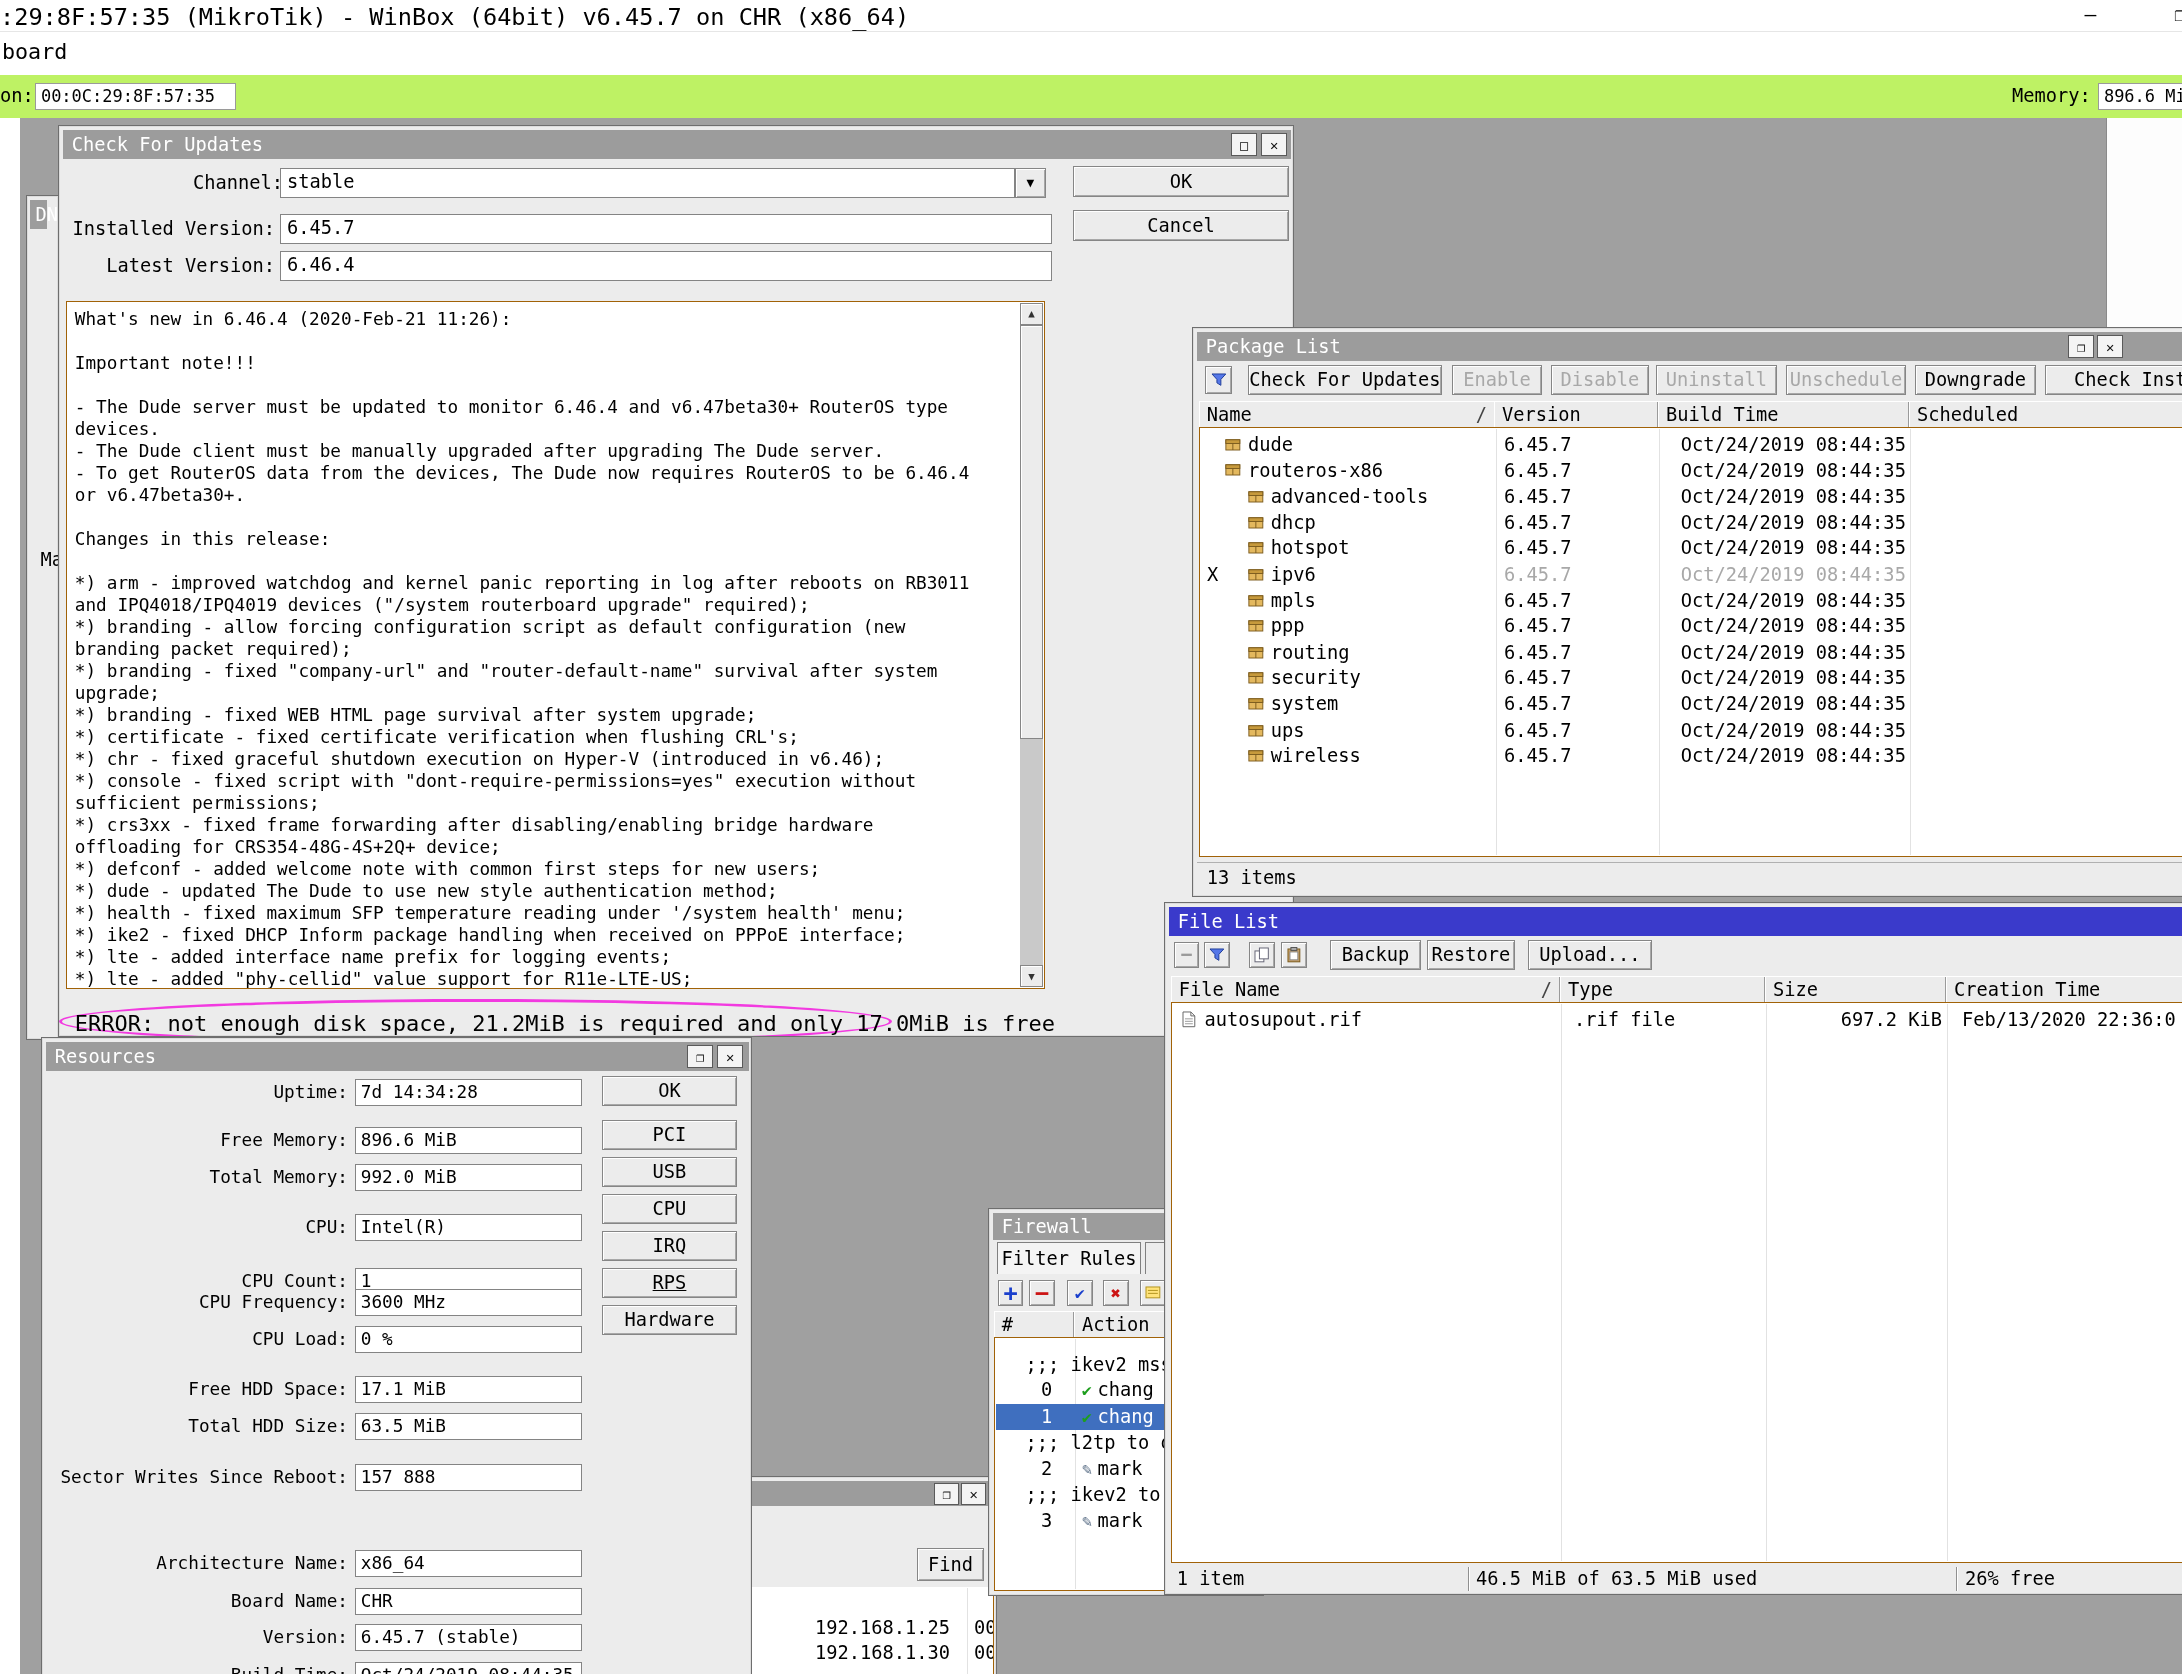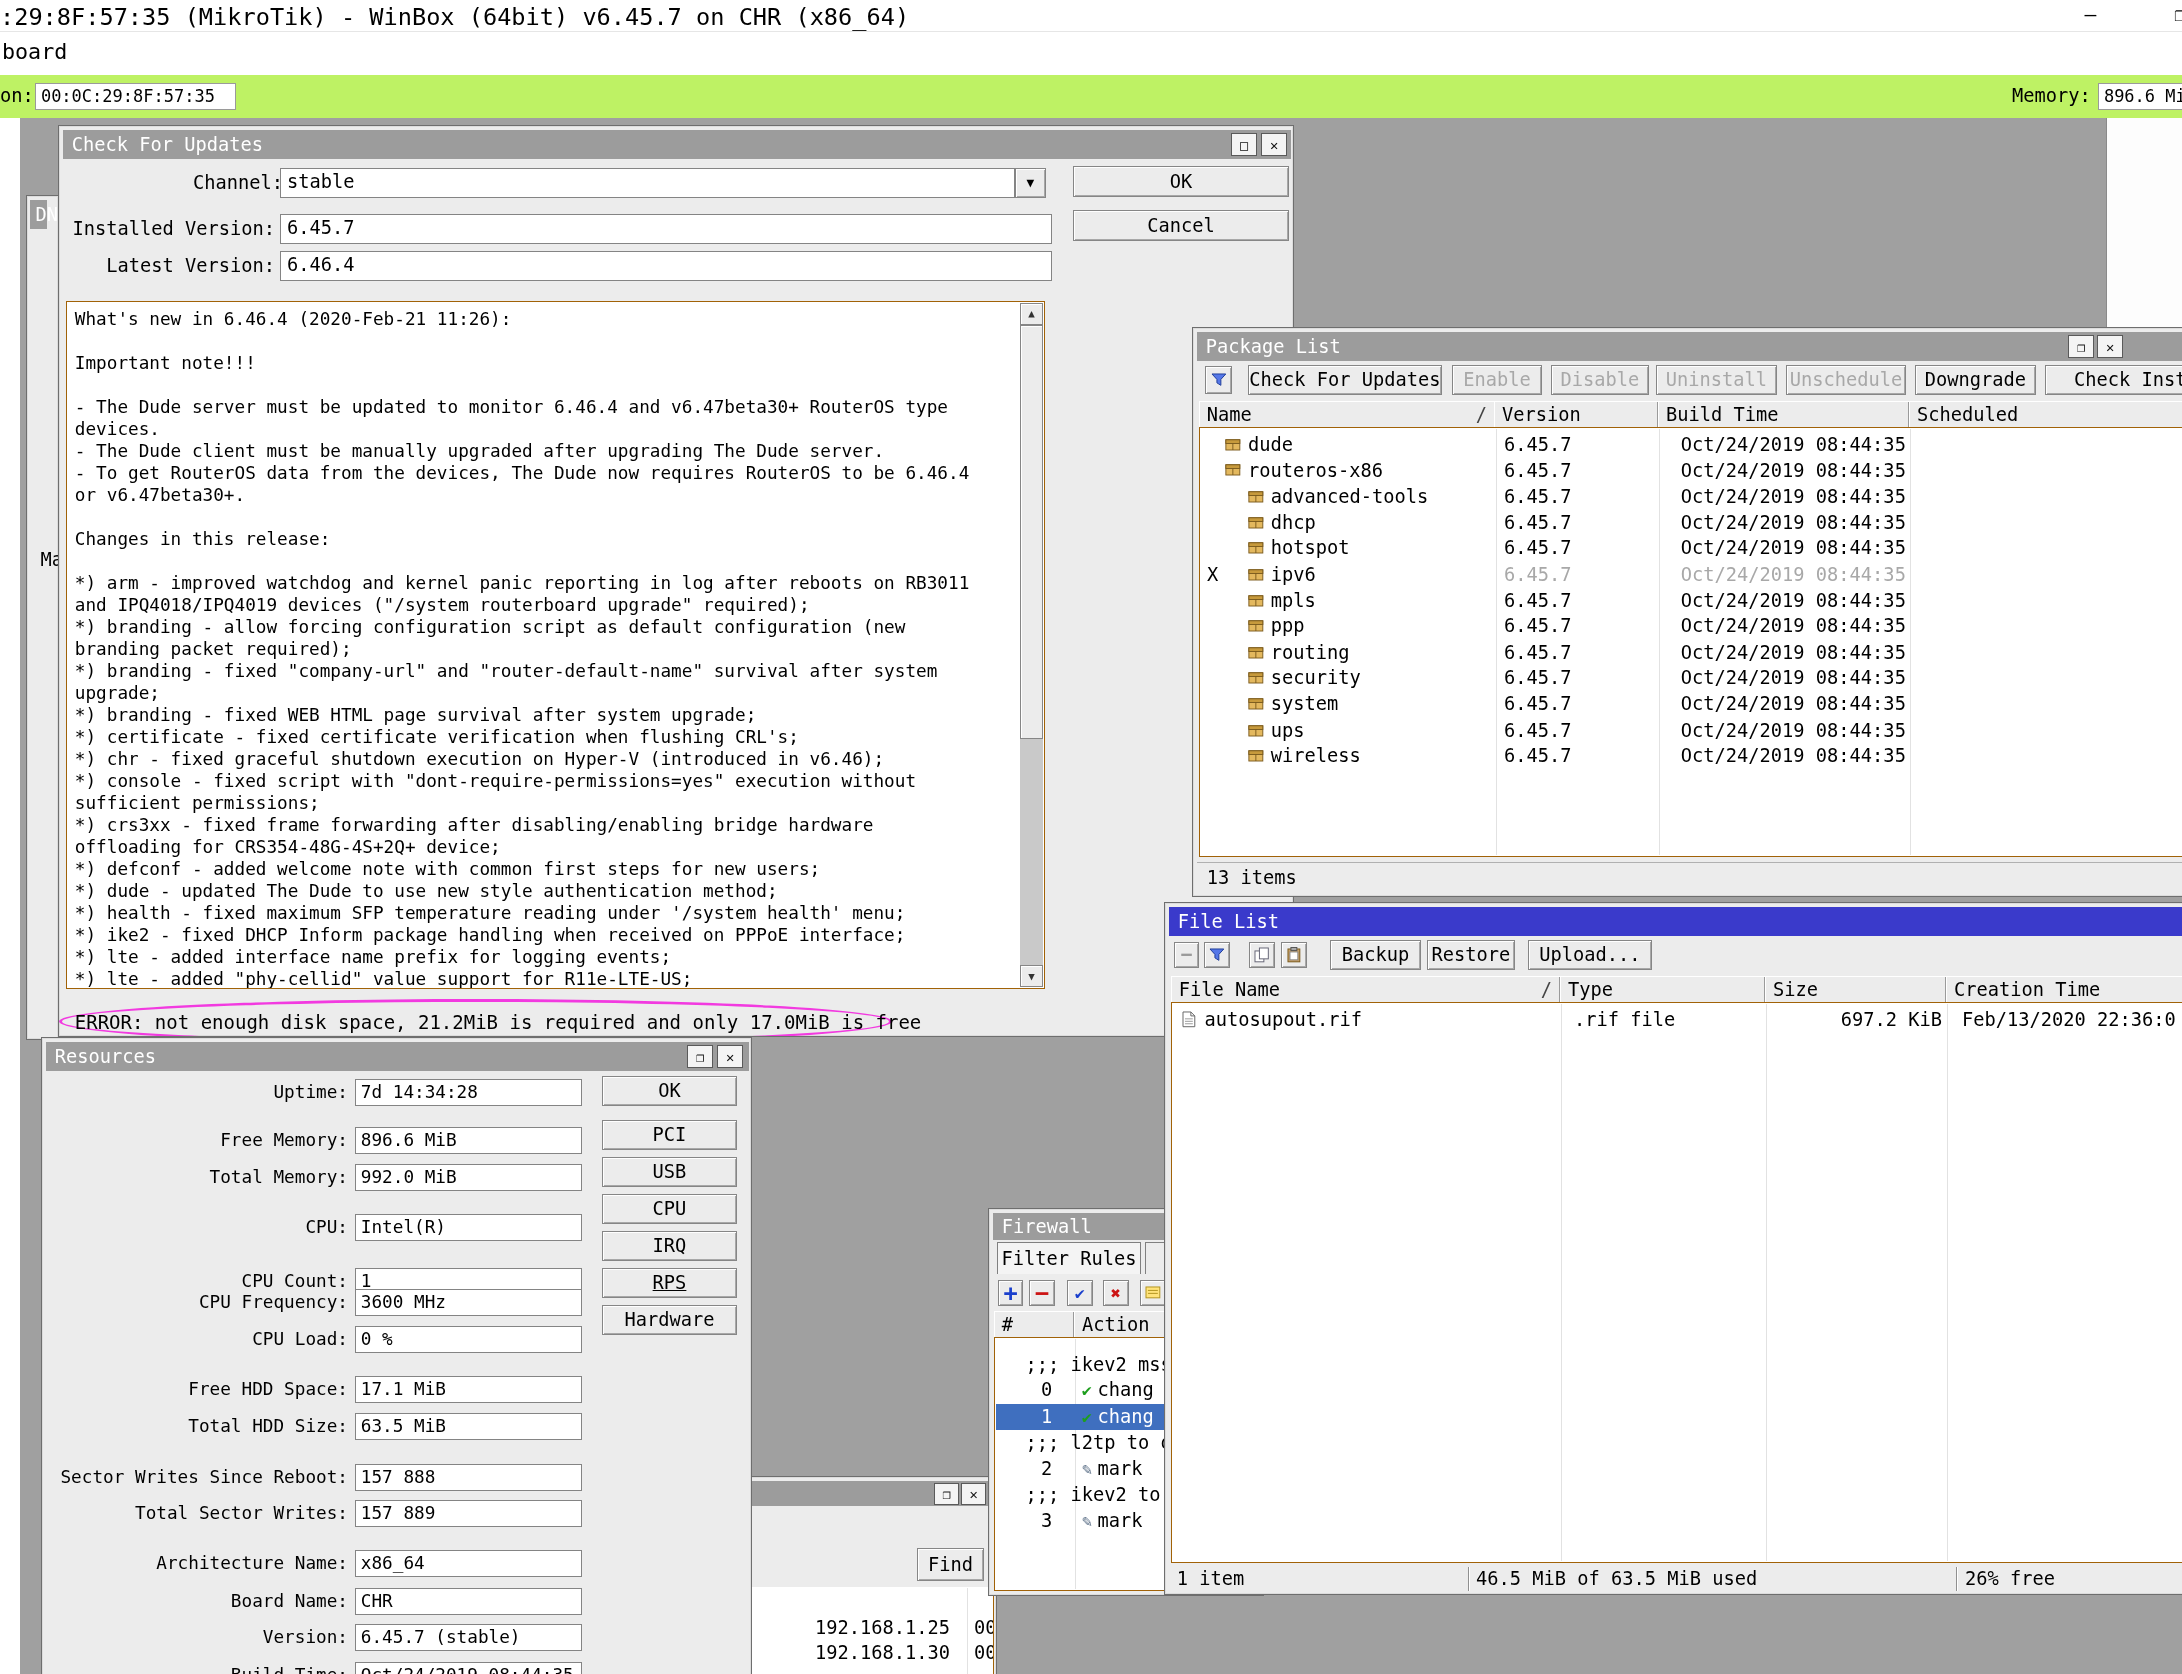--- a/index.html
+++ b/index.html
@@ -37,21 +37,21 @@
   .vsep { position:absolute; top:1px; bottom:1px; width:1px; background:#e2e2e2; }
   .th { position:absolute; height:26.6px; background:#ececec; box-shadow: inset 1px 1px 0 #ffffff, inset -1px -1px 0 #9a9a9a; font-size:18.7px; display:flex; align-items:center; padding:0 7.9px; white-space:nowrap; overflow:hidden; }
   .sortmark { margin-left:auto; color:#444; }
 
   
   .changelog { position:absolute; left:7.9px; top:5.9px; width:942px; font-size:17.7px; line-height:22px; white-space:pre; }
   .sbar { position:absolute; top:1px; bottom:1px; right:1px; width:22.7px; background:#c9c9c9; }
   .sbtn { position:absolute; left:0; width:22.7px; height:21.7px; background:#ececec; border:1px solid #868686; box-shadow: inset 1px 1px 0 #fff; display:flex; align-items:center; justify-content:center; font-size:10.8px; color:#333; }
   .sthumb { position:absolute; left:0; top:21.7px; width:22.7px; height:414px; background:#ececec; border:1px solid #868686; box-shadow: inset 1px 1px 0 #fff; }
   .error-ellipse { position:absolute; border:3px solid #f23ae0; border-radius:50%; }
-  .error-text { position:absolute; font-size:19px; white-space:nowrap; }
+  .error-text { position:absolute; font-size:22px; white-space:nowrap; }
 
   
   .plrow { position:absolute; left:1px; right:1px; height:25.6px; display:flex; align-items:center; font-size:18.7px; white-space:nowrap; }
   .pl-mark { width:23.6px; text-align:center; flex:0 0 auto; }
   .pkgicon { width:17.7px; height:15.8px; margin-right:5.9px; flex:0 0 auto; }
   .plrow.indent .pkgicon { margin-left:22.7px; }
   .pl-ver { position:absolute; left:303px; }
   .pl-built { position:absolute; left:465px; width:240px; text-align:right; }
   .plrow.disabled .pl-ver, .plrow.disabled .pl-built { color:#a8a8a8; }
   .itemsbar { position:absolute; background:#ececec; border-top:1px solid #b0b0b0; font-size:18.7px; display:flex; align-items:center; padding:0 9.9px; }
@@ -496,24 +496,20 @@
         <div class="rvalue">17.1 MiB</div>
       </div>
     <div class="rrow" style="top:375px;">
         <div class="rlabel">Total HDD Size:</div>
         <div class="rvalue">63.5 MiB</div>
       </div>
     <div class="rrow" style="top:426px;">
         <div class="rlabel">Sector Writes Since Reboot:</div>
         <div class="rvalue">157 888</div>
       </div>
-    <div class="rrow" style="top:462px;">
-        <div class="rlabel">Total Sector Writes:</div>
-        <div class="rvalue">157 889</div>
-      </div>
     <div class="rrow" style="top:512px;">
         <div class="rlabel">Architecture Name:</div>
         <div class="rvalue">x86_64</div>
       </div>
     <div class="rrow" style="top:550px;">
         <div class="rlabel">Board Name:</div>
         <div class="rvalue">CHR</div>
       </div>
     <div class="rrow" style="top:586px;">
         <div class="rlabel">Version:</div>

